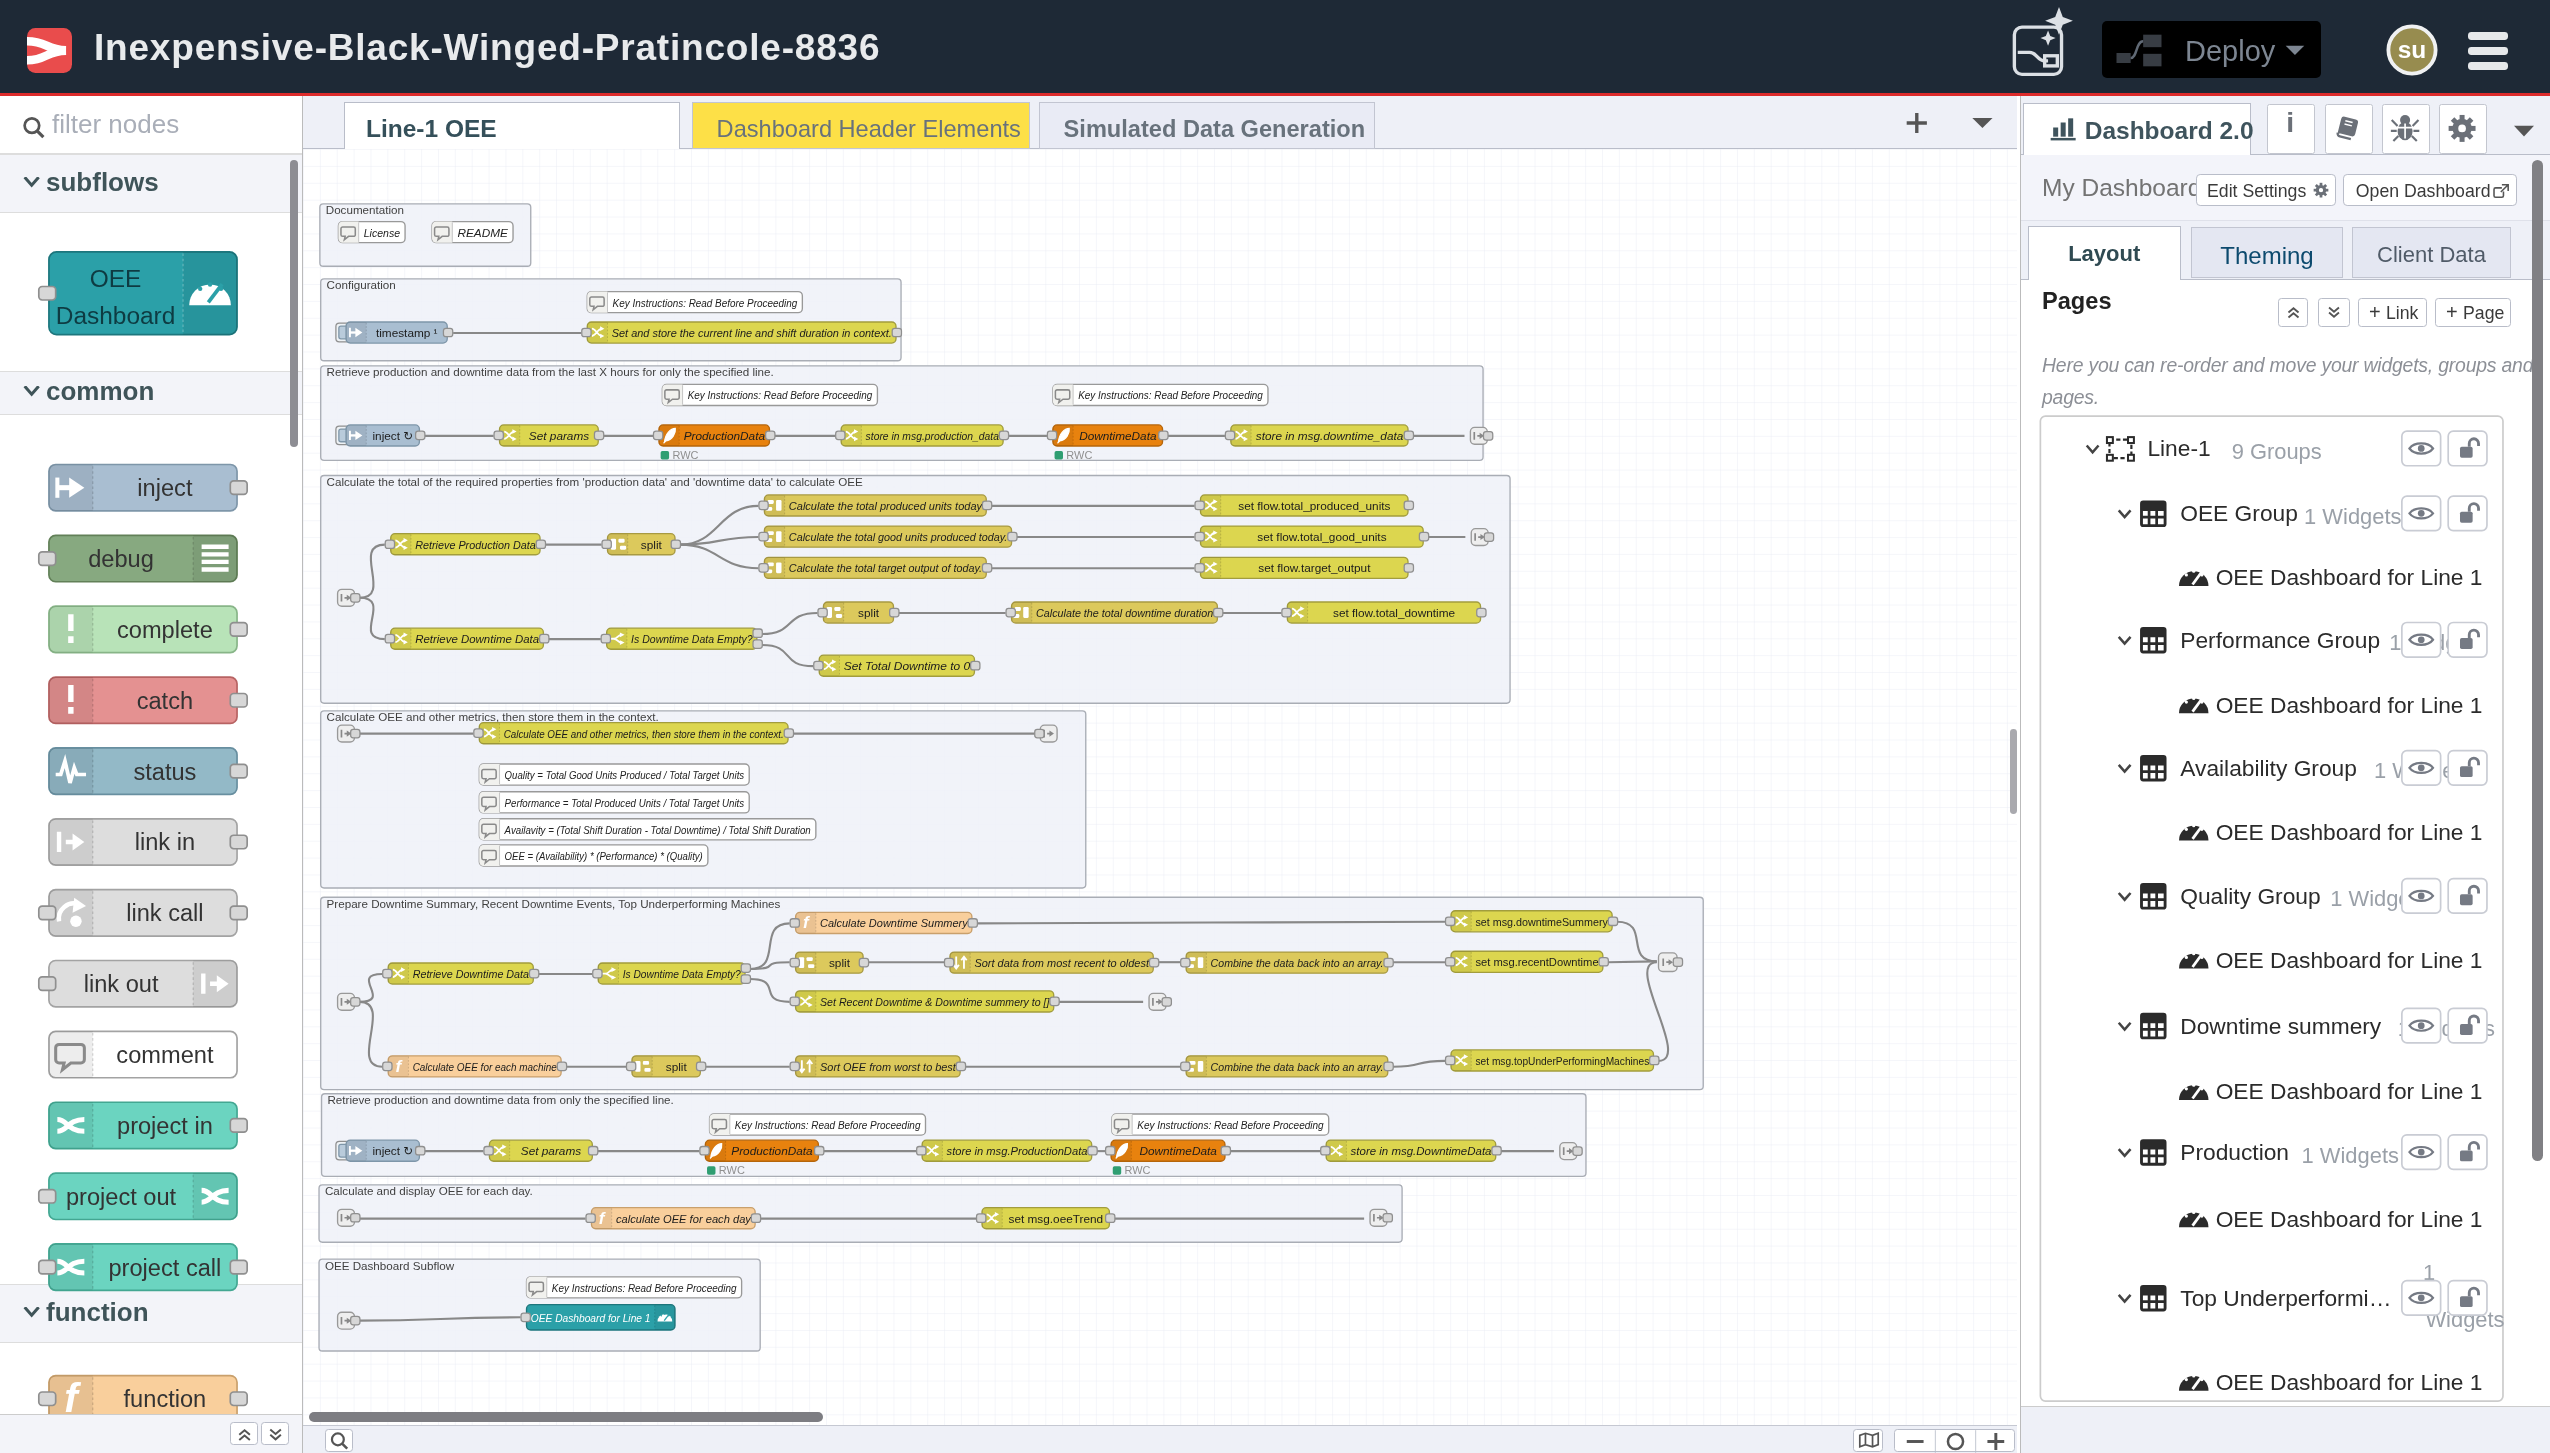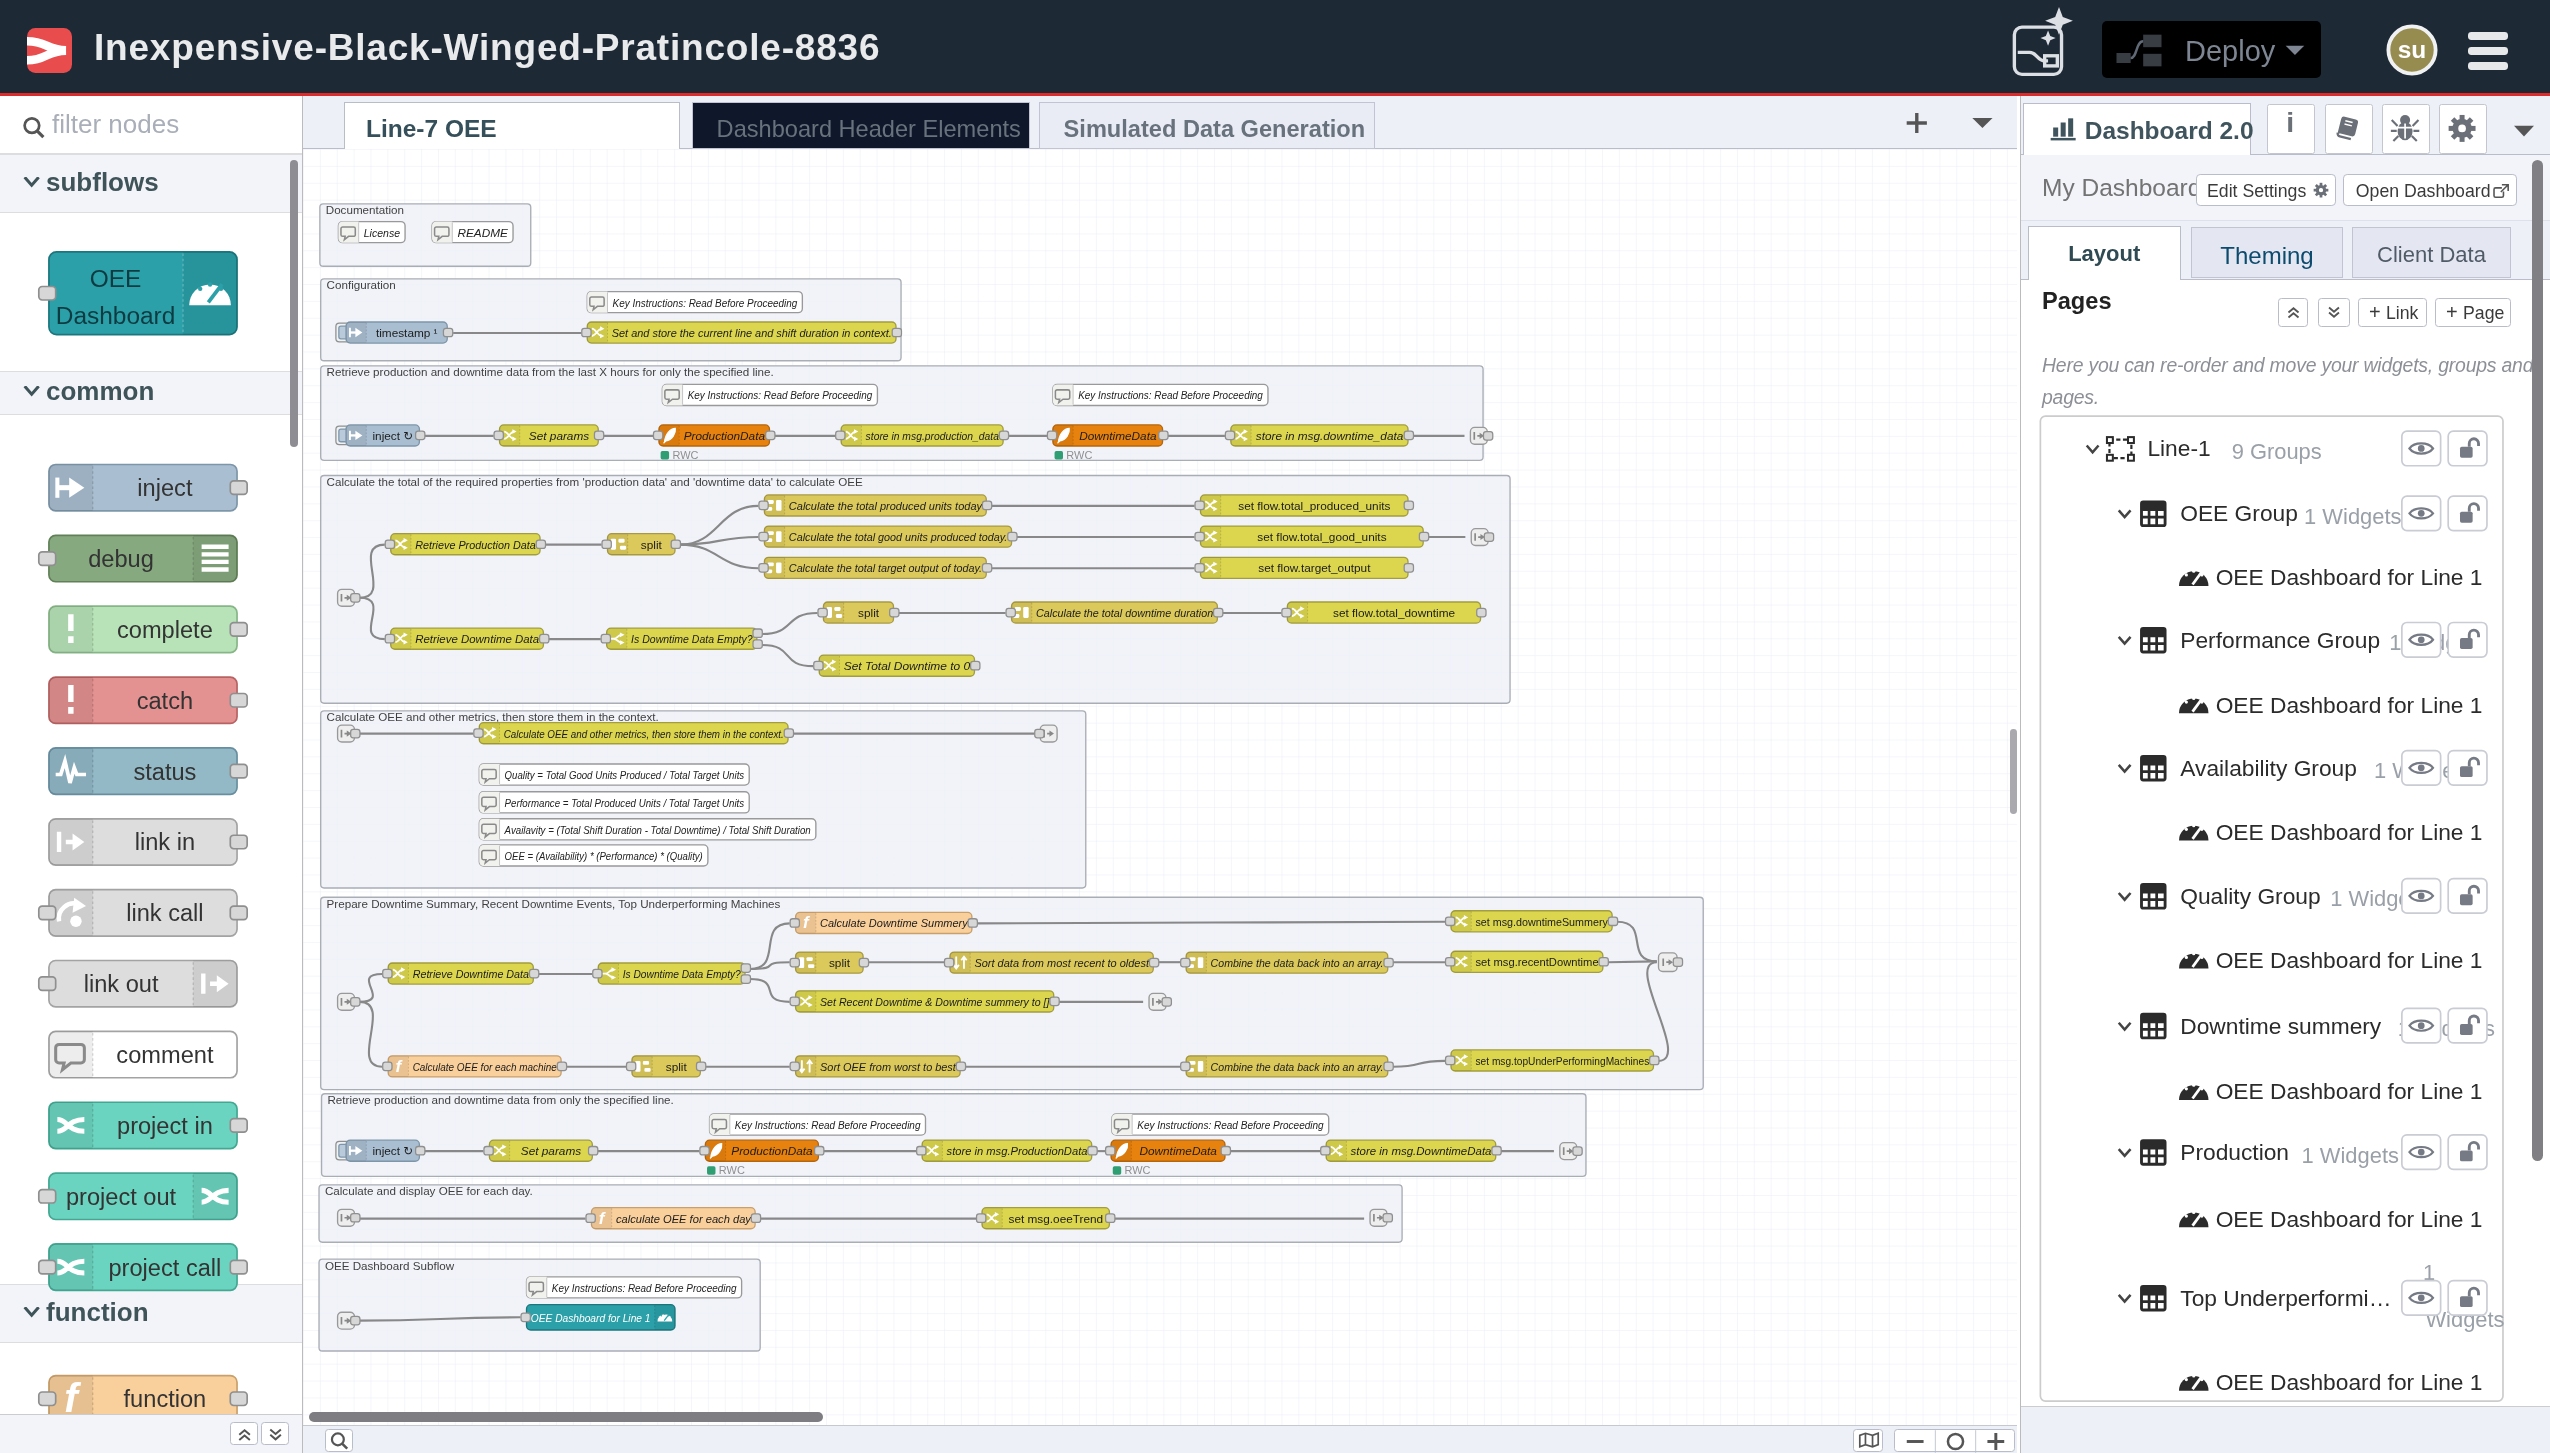--- a/index.html
+++ b/index.html
@@ -355,23 +355,23 @@
         </svg></div>
     <div class="fbtn" style="left:261px;top:6.7px;width:28px;height:23.6px"><svg width="28" height="23.6" viewBox="0 0 33 28">
           <use href="#i-chevdn2" transform="translate(16,14) scale(0.9)"></use>
         </svg></div>
   </div>
   <div class="abs" style="left:290px;top:64px;width:7.6px;height:287px;background:#8d8d93;border-radius:4.2px"></div>
 </div>
 
 <div id="tabbar">
   <div class="wtab" style="left:41px;width:336px;background:#fff;border:0.8px solid #b9bdc9;border-bottom:none;height:48px;">
-    <div class="abs" style="left:21px;top:11.8px;font-weight:bold;color:#35505a;font-size:24.5px">Line-7 OEE</div>
-  </div>
-  <div class="wtab" style="left:389px;width:338px;background:#0f172a;border:0.8px solid #c2c5d1;color:#68727c;">
+    <div class="abs" style="left:21px;top:11.8px;font-weight:bold;color:#35505a;font-size:24.5px">Line-1 OEE</div>
+  </div>
+  <div class="wtab" style="left:389px;width:338px;background:#fde047;border:0.8px solid #c2c5d1;color:#68727c;">
     <div class="abs" style="left:23.6px;top:12.7px;">Dashboard Header Elements</div>
   </div>
   <div class="wtab" style="left:736px;width:336px;background:#e9ebf5;border:0.8px solid #c2c5d1;color:#68727c;">
     <div class="abs" style="left:23.6px;top:12.7px;font-weight:bold;">Simulated Data Generation</div>
   </div>
   <svg class="abs" style="left:1602px;top:15px" width="101" height="29" viewBox="0 0 120 34">
     <path d="M14,2 v24 M2,14 h24" stroke="#555" stroke-width="4"></path>
     <path d="M80,8 L92,20 L104,8 z" fill="#555"></path>
   </svg>
 </div>

